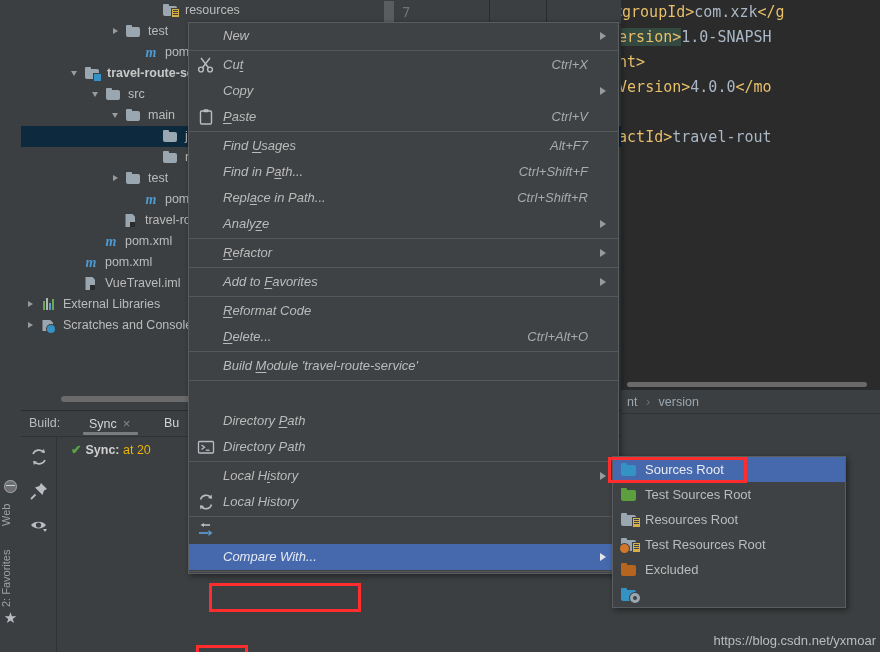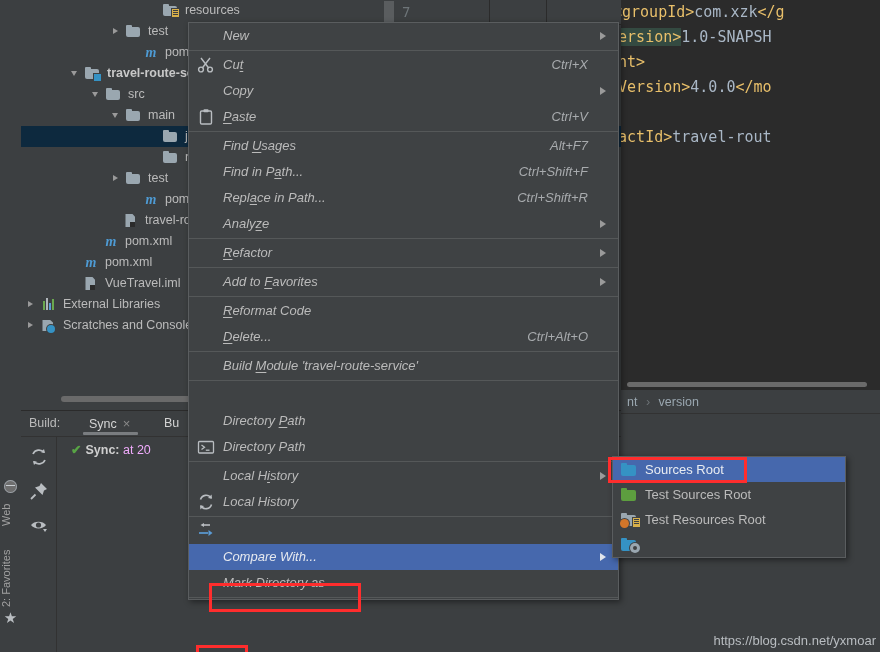--- a/index.html
+++ b/index.html
@@ -234,21 +234,21 @@
     border-right: 1px solid #323232;
   }
   .bicon { position: absolute; left: 8px; width: 20px; height: 20px; }
   .bicon svg { display: block; }
   .build-status {
     position: absolute; left: 50px; top: 5px; white-space: nowrap;
     font-size: 12.5px; color: #bbbbbb;
   }
   .build-status .check { color: #58a445; font-weight: bold; padding-right: 4px; }
   .build-status .b { font-weight: bold; color: #cfcfcf; }
-  .build-status .t { color: #f0abfc; margin-top: 27px; }
+  .build-status .t { color: #eab308; margin-top: 27px; }
 
   
   .ctx-menu {
     position: absolute; left: 188px; top: 22px; width: 429px;
     background: #3f4244;
     border: 1px solid #5a5d5f;
     box-shadow: 2px 2px 6px rgba(0,0,0,0.45);
     font-size: 13px;
     z-index: 40;
   }
@@ -661,52 +661,62 @@
       </span>
       <span class="mlabel"></span>
       <span class="macc"></span>
     </div>
 
     <div class="mi sel">
       <span class="mlabel">Compare With...</span>
       <span class="arrow-r"></span>
     </div>
 
-    <div class="mi">
-      <span class="mlabel">Mark Directory as</span>
-    </div>
     <div class="msep"></div>
   </div>
 
   <div class="sub-menu">
 
     <div class="smi sel">
       <span class="sicon">
         <i class="fo" style="background:#3592c4;"></i>
       </span>
       <span class="slabel">Sources Root</span>
     </div>
 
     <div class="smi">
       <span class="sicon">
         <i class="fo" style="background:#5d9e3f;"></i>
       </span>
       <span class="slabel">Test Sources Root</span>
     </div>
 
+    <div class="smi">
+      <span class="sicon">
+        <i class="fo" style="background:#9aa7b0;"></i>
+        <i class="badge-lines"></i>
+      </span>
+      <span class="slabel">Resources Root</span>
+    </div>
 
     <div class="smi">
       <span class="sicon">
         <i class="fo" style="background:#9aa7b0;"></i>
         <i class="badge-lines"></i>
         <i class="badge-orange"></i>
       </span>
       <span class="slabel">Test Resources Root</span>
     </div>
 
+    <div class="smi">
+      <span class="sicon">
+        <i class="fo" style="background:#b5651d;"></i>
+      </span>
+      <span class="slabel">Excluded</span>
+    </div>
 
     <div class="smi">
       <span class="sicon">
         <i class="fo" style="background:#3592c4;"></i>
         <i class="badge-gear"></i>
       </span>
     </div>
   </div>
 
   <div class="anno" style="left:608px; top:457px; width:139px; height:26px;"></div>

